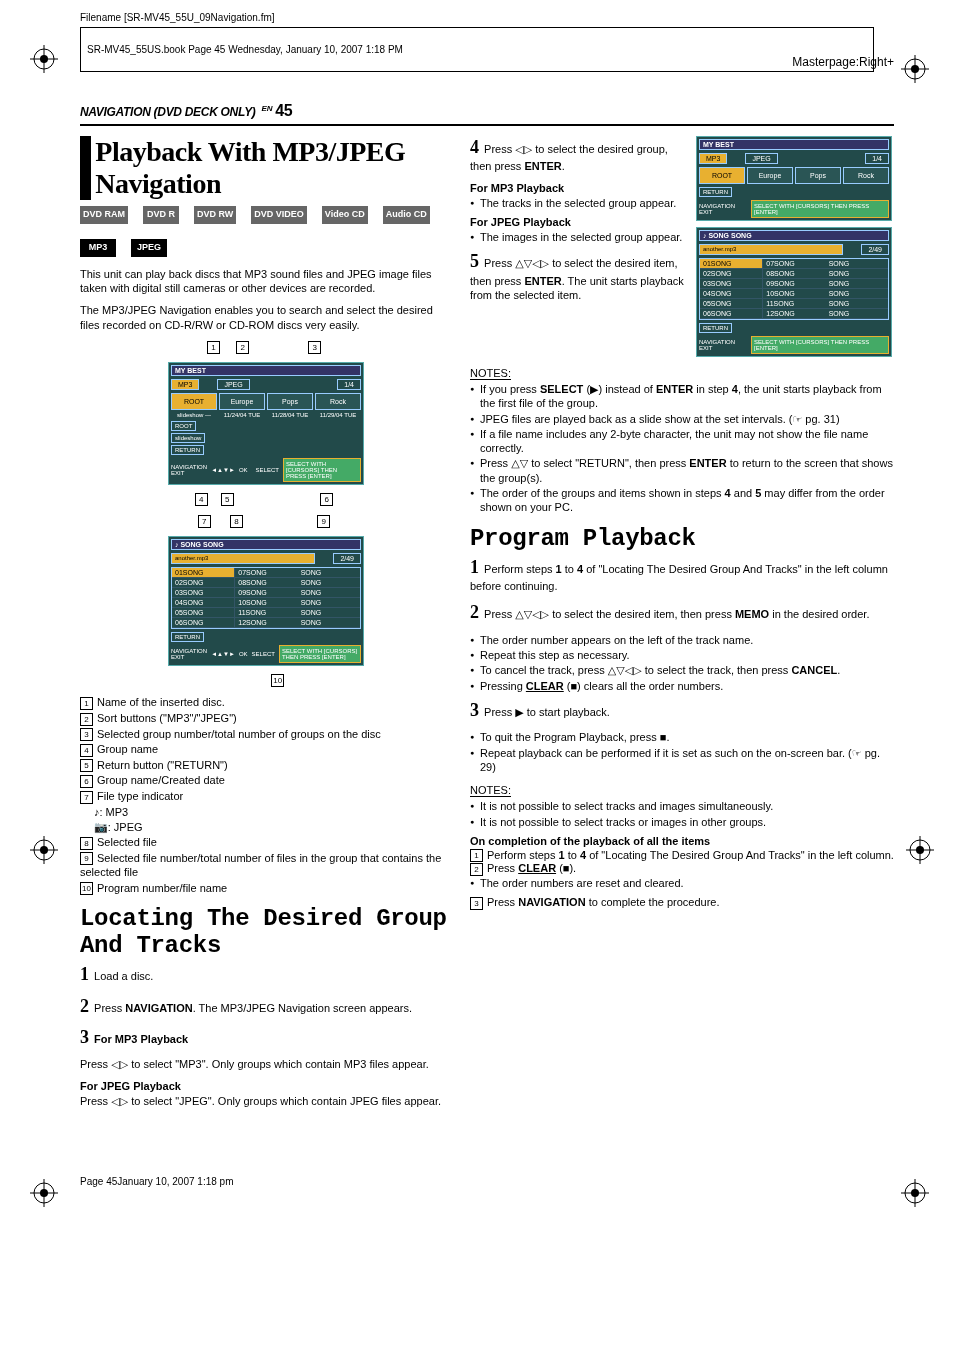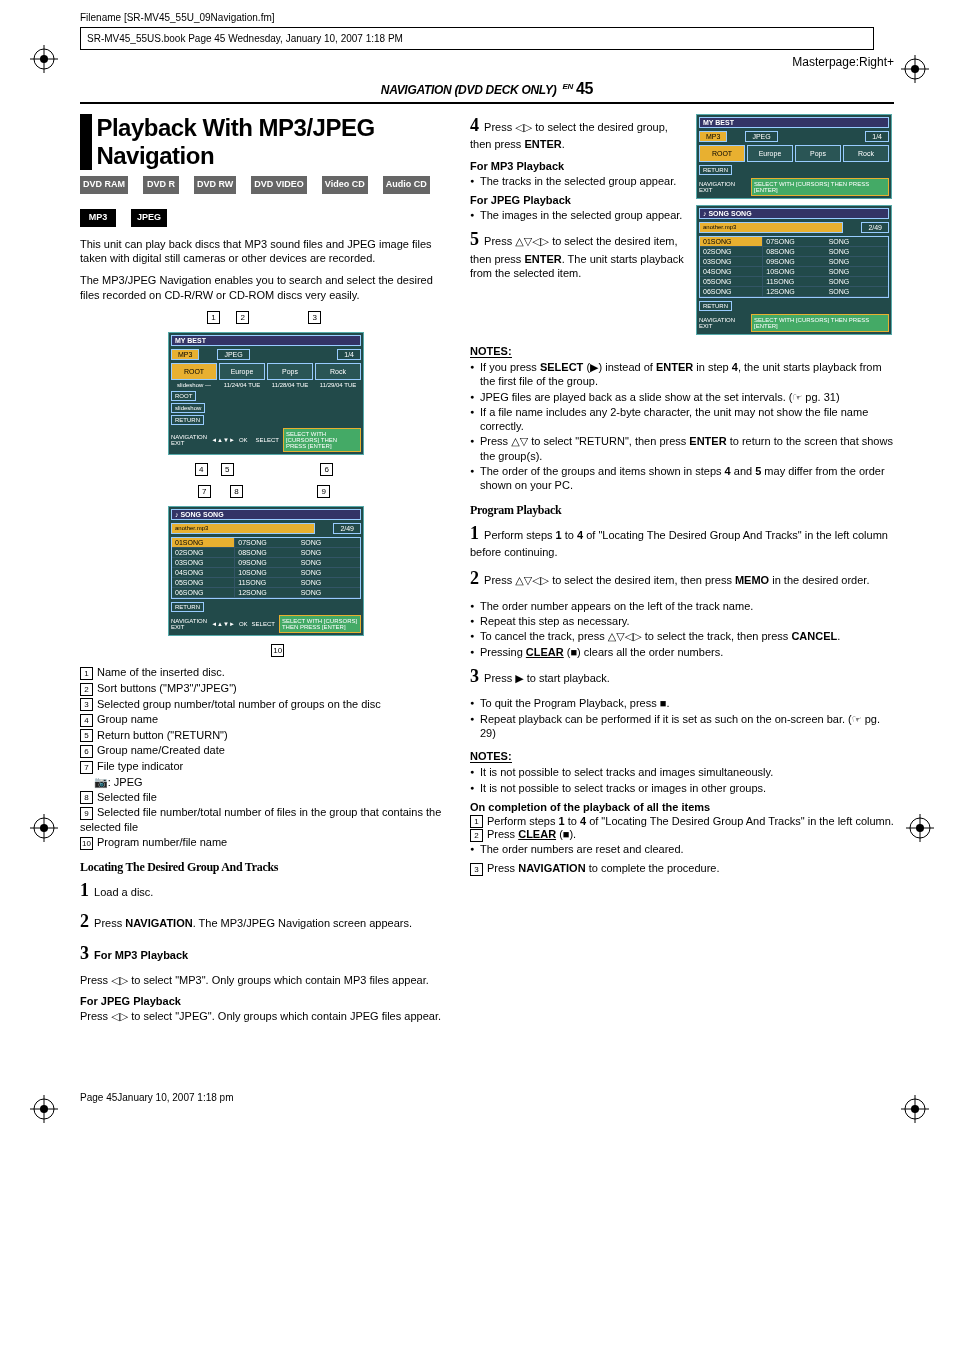--- a/index.html
+++ b/index.html
@@ -1,40 +1,40 @@
 <!DOCTYPE html>
 <html><head>
 <meta charset="utf-8">
 <style>
 body{margin:0;padding:0;font-family:Arial,Helvetica,sans-serif;font-size:11px;color:#000;background:#fff;width:954px}
 .page{position:relative;padding:40px 60px 40px 80px}
-.topbar{border:1px solid #000;padding:5px 6px;font-size:10px;width:780px;margin-bottom:10px}
+.topbar{border:1px solid #000;padding:16px 6px;font-size:10px;width:780px;margin-bottom:10px}
 .topright{position:absolute;right:60px;top:55px;font-size:12px}
-.header-line{font-style:italic;font-weight:bold;text-align:center;font-size:12px;margin:30px 0 4px;letter-spacing:-.3px}
+.header-line{font-style:italic;font-weight:bold;text-align:left;font-size:12px;margin:30px 0 4px;letter-spacing:-.3px}
 .header-line .pgnum{font-size:16px;font-weight:bold;font-style:normal}
 .header-line .en{font-size:8px;vertical-align:super}
 .rule{border-top:2px solid #000;margin-bottom:10px}
 .cols{display:flex;gap:18px}
 .col{flex:1;min-width:0}
 .col-left{flex:0 0 372px}
 .title-main{display:flex;align-items:stretch;margin-bottom:6px}
 .title-bar{width:14px;background:#000;margin-right:4px}
-.title-text{font-family:Liberation Sans, sans-serif;font-weight:bold;font-size:24px;letter-spacing:-.5px}
+.title-text{font-family:Liberation Serif, serif;font-weight:bold;font-size:28px;letter-spacing:-.5px}
 .badges{display:flex;gap:15px;margin:6px 0 10px;flex-wrap:wrap}
 .badge{background:#666;color:#fff;font-weight:bold;font-size:9px;padding:4px 3px;text-align:center;line-height:1.1;min-width:30px}
 .badge.dark{background:#000}
 p{margin:0 0 8px;line-height:1.3}
-.sub1{font-family:Liberation Serif, serif;font-weight:bold;font-size:12px;margin:10px 0 4px;letter-spacing:-.3px}
+.sub1{font-family:Liberation Mono, monospace;font-weight:bold;font-size:24px;margin:10px 0 4px;letter-spacing:-.3px}
 .sub2{font-weight:bold;font-size:11px;margin:4px 0 2px}
 .stepnum{font-family:"Times New Roman",serif;font-weight:bold;font-size:18px;margin-right:2px}
 .numbox{display:inline-block;border:1px solid #000;width:11px;height:11px;font-size:8px;text-align:center;line-height:11px;margin-right:4px;vertical-align:middle}
 ul.bul{list-style:none;padding:0;margin:0 0 6px}
 ul.bul li{position:relative;padding-left:10px;line-height:1.3;margin-bottom:1px}
 ul.bul li:before{content:"●";position:absolute;left:0;font-size:7px;top:2px}
-.notes{font-weight:bold;font-size:11px;border-bottom:1px solid #000;display:inline-block;margin:4px 0 2px}
+.notes{font-weight:normal;font-size:11px;border-bottom:1px solid #000;display:inline-block;margin:4px 0 2px}
 .legend{margin:6px 0}
 .legend div{margin-bottom:1px;line-height:1.3}
 .osd{border:1px solid #5aa;background:#224a4a;width:190px;padding:2px;margin:6px auto;font-size:7px;color:#fff}
 .osd-title{background:#336;color:#fff;padding:1px 3px;font-weight:bold;border:1px solid #9cf}
 .osd-tabs{display:flex;margin:3px 0;gap:18px}
 .osd-tab{border:1px solid #9cf;padding:1px 6px;font-size:7px}
 .osd-tab.pg{margin-left:auto}
 .osd-grid{display:grid;grid-template-columns:repeat(4,1fr);gap:2px;margin:3px 0}
 .osd-cell{border:1px solid #9cf;padding:4px 2px;text-align:center;font-size:7px;background:#2a5555}
 .osd-cell.hl{background:#e8b030;color:#000}
@@ -212,20 +212,21 @@
 <div class="callouts">&nbsp;&nbsp;&nbsp;&nbsp;&nbsp;&nbsp;&nbsp;&nbsp;&nbsp;<span class="numbox">10</span></div>
 
 <div class="legend">
 <div><span class="numbox">1</span><span>Name of the inserted disc.</span></div>
 <div><span class="numbox">2</span><span>Sort buttons ("MP3"/"JPEG")</span></div>
 <div><span class="numbox">3</span><span>Selected group number/total number of groups on the disc</span></div>
 <div><span class="numbox">4</span><span>Group name</span></div>
 <div><span class="numbox">5</span><span>Return button ("RETURN")</span></div>
 <div><span class="numbox">6</span><span>Group name/Created date</span></div>
 <div><span class="numbox">7</span><span>File type indicator</span></div>
+<div class="indent">♪:   MP3</div>
 <div class="indent">📷:  JPEG</div>
 <div><span class="numbox">8</span><span>Selected file</span></div>
 <div><span class="numbox">9</span><span>Selected file number/total number of files in the group that contains the selected file</span></div>
 <div><span class="numbox">10</span><span>Program number/file name</span></div>
 </div>
 
 <div class="sub1">Locating The Desired Group And Tracks</div>
 <p><span class="stepnum">1</span> <span>Load a disc.</span></p>
 <p><span class="stepnum">2</span> <span>Press </span><b>NAVIGATION</b><span>. The MP3/JPEG Navigation screen appears.</span></p>
 <p><span class="stepnum">3</span> <b>For MP3 Playback</b></p>

